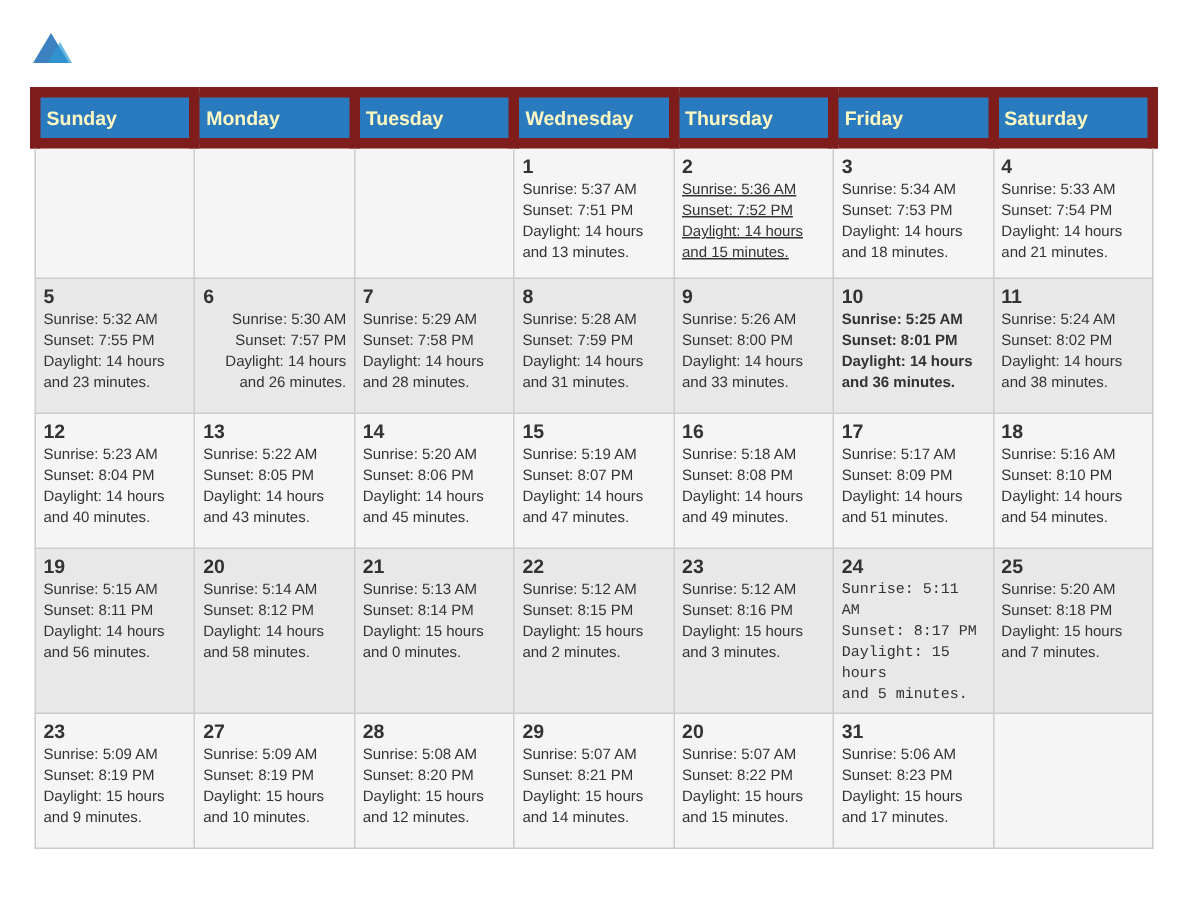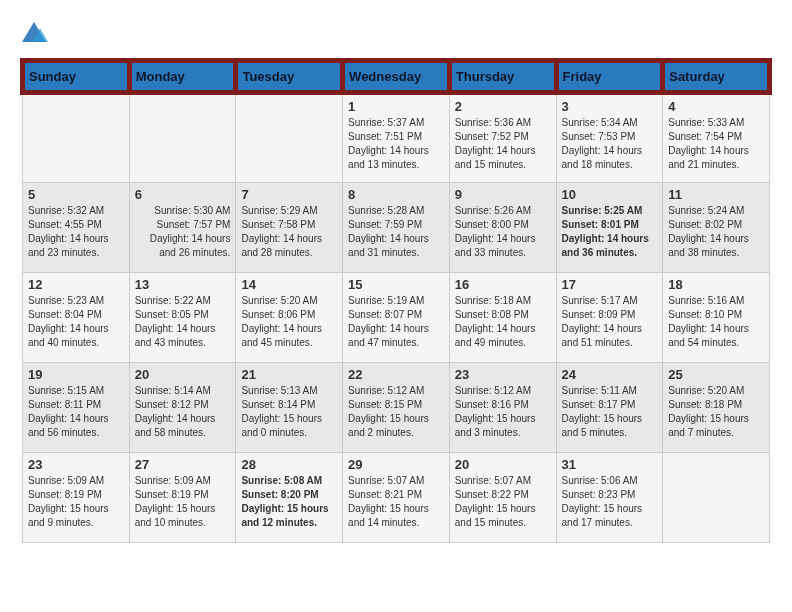--- a/index.html
+++ b/index.html
@@ -52,26 +52,26 @@
       font-size: 16px;
       color: #333;
     }
     table {
       width: 100%;
       border-collapse: collapse;
       table-layout: fixed;
     }
     thead tr th {
       background-color: #2a7abf;
-      color: #0f172a;
+      color: #fef9c3;
       font-size: 13px;
       font-weight: bold;
       padding: 6px 4px;
       text-align: left;
-      border: 5px solid #7f1d1d;
+      border: 7px solid #7f1d1d;
     }
     tbody tr td {
       vertical-align: top;
       border: 1px solid #ccc;
       padding: 4px 5px;
       font-size: 10.5px;
       color: #333;
       min-height: 80px;
       height: 90px;
     }
@@ -132,21 +132,21 @@
         <td></td>
         <td>
           <span class="day-number">1</span>
           <div class="day-info" style="white-space: pre-line;">Sunrise: 5:37 AM
 Sunset: 7:51 PM
 Daylight: 14 hours
 and 13 minutes.</div>
         </td>
         <td>
           <span class="day-number">2</span>
-          <div class="day-info" style="white-space: pre-line;">Sunrise: 5:36 AM
+          <div class="day-info" style="white-space: pre-line; text-decoration: underline;">Sunrise: 5:36 AM
 Sunset: 7:52 PM
 Daylight: 14 hours
 and 15 minutes.</div>
         </td>
         <td>
           <span class="day-number">3</span>
           <div class="day-info" style="white-space: pre-line;">Sunrise: 5:34 AM
 Sunset: 7:53 PM
 Daylight: 14 hours
 and 18 minutes.</div>
@@ -156,21 +156,21 @@
           <div class="day-info" style="white-space: pre-line;">Sunrise: 5:33 AM
 Sunset: 7:54 PM
 Daylight: 14 hours
 and 21 minutes.</div>
         </td>
       </tr>
       <tr>
         <td>
           <span class="day-number">5</span>
           <div class="day-info" style="white-space: pre-line;">Sunrise: 5:32 AM
-Sunset: 4:55 PM
+Sunset: 7:55 PM
 Daylight: 14 hours
 and 23 minutes.</div>
         </td>
         <td>
           <span class="day-number">6</span>
           <div class="day-info" style="white-space: pre-line; text-align: right;">Sunrise: 5:30 AM
 Sunset: 7:57 PM
 Daylight: 14 hours
 and 26 minutes.</div>
         </td>
@@ -292,21 +292,21 @@
         </td>
         <td>
           <span class="day-number">23</span>
           <div class="day-info" style="white-space: pre-line;">Sunrise: 5:12 AM
 Sunset: 8:16 PM
 Daylight: 15 hours
 and 3 minutes.</div>
         </td>
         <td>
           <span class="day-number">24</span>
-          <div class="day-info" style="white-space: pre-line;">Sunrise: 5:11 AM
+          <div class="day-info" style="white-space: pre-line; font-family: Liberation Mono, monospace;">Sunrise: 5:11 AM
 Sunset: 8:17 PM
 Daylight: 15 hours
 and 5 minutes.</div>
         </td>
         <td>
           <span class="day-number">25</span>
           <div class="day-info" style="white-space: pre-line;">Sunrise: 5:20 AM
 Sunset: 8:18 PM
 Daylight: 15 hours
 and 7 minutes.</div>
@@ -322,21 +322,21 @@
         </td>
         <td>
           <span class="day-number">27</span>
           <div class="day-info" style="white-space: pre-line;">Sunrise: 5:09 AM
 Sunset: 8:19 PM
 Daylight: 15 hours
 and 10 minutes.</div>
         </td>
         <td>
           <span class="day-number">28</span>
-          <div class="day-info" style="white-space: pre-line; font-weight: bold;">Sunrise: 5:08 AM
+          <div class="day-info" style="white-space: pre-line;">Sunrise: 5:08 AM
 Sunset: 8:20 PM
 Daylight: 15 hours
 and 12 minutes.</div>
         </td>
         <td>
           <span class="day-number">29</span>
           <div class="day-info" style="white-space: pre-line;">Sunrise: 5:07 AM
 Sunset: 8:21 PM
 Daylight: 15 hours
 and 14 minutes.</div>

